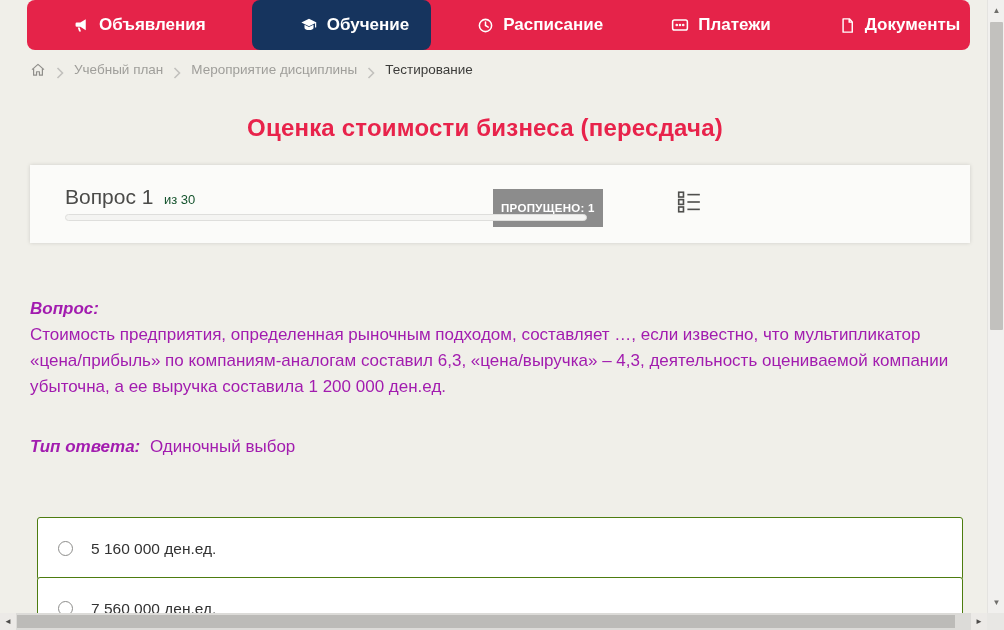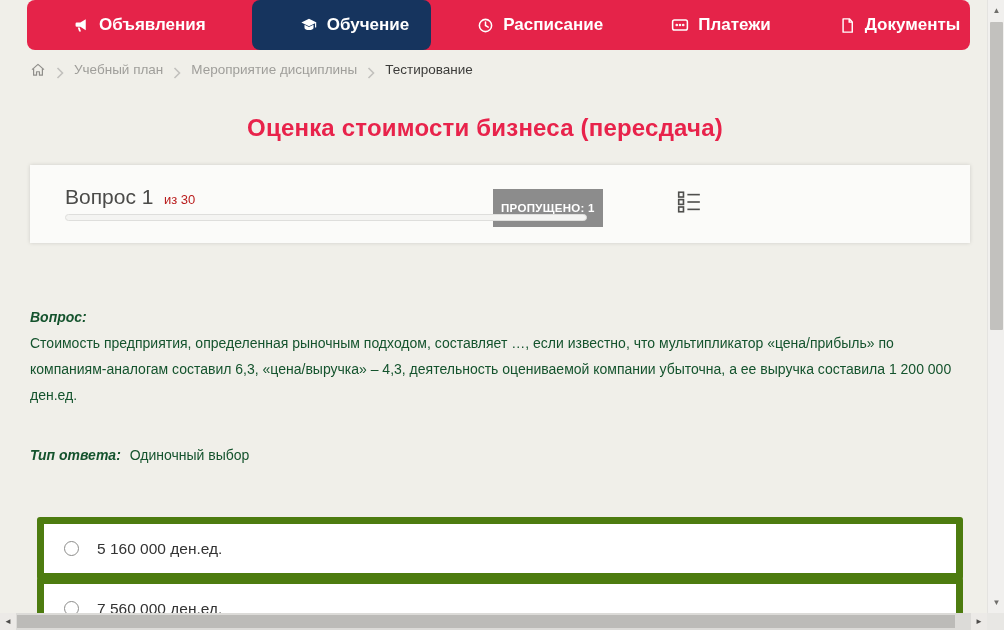--- a/index.html
+++ b/index.html
@@ -43,21 +43,21 @@
     font-size:24px; font-weight:bold; color:#e8234b; letter-spacing:.2px;
   }
 
   
   .qcard {
     position:absolute; left:30px; top:165px; width:940px; height:78px;
     background:#fbfbf9; box-shadow:0 0 4px rgba(0,0,0,.14);
   }
   .qcard-left { position:absolute; left:35px; top:20px; }
   .q-num { font-size:21px; color:#4b4b49; }
-  .q-of  { font-size:13px; color:#b91c1c; margin-left:6px; }
+  .q-of  { font-size:13px; color:#14532d; margin-left:6px; }
   .skip-badge {
     position:absolute; left:463px; top:24px;
     background:#8c8c8c; color:#fff; font-size:11.5px; font-weight:bold;
     padding:13px 8px; border-radius:0; letter-spacing:.3px; white-space:nowrap;
   }
   .progress-track {
     position:absolute; left:35px; top:49px; width:522px; height:7px;
     background:#f4f4f2; border:1px solid #dededc; border-radius:5px;
   }
   .qlist-btn {
@@ -68,31 +68,31 @@
   .timer {
     position:absolute; right:22px; top:16px;
     font-family:"DejaVu Sans", sans-serif; font-weight:200;
     display:flex; align-items:baseline;
   }
   .timer-main { font-size:34px; color:#55524e; letter-spacing:1px; }
   .timer-sec  { font-size:25px; color:#a3a09b; }
 
   
   .qbody {
-    position:absolute; left:30px; top:304px; width:940px;
-    font-size:14px; line-height:26px; color:#14532d;
+    position:absolute; left:30px; top:296px; width:940px;
+    font-size:17px; line-height:26px; color:#a21caf;
   }
   .q-label { font-weight:bold; font-style:italic; }
   .answer-type-row { margin-top:34px; }
   .answer-type-value { margin-left:5px; }
 
   
   .option {
     position:absolute; left:37px; width:926px; height:63px;
-    background:#fff; border:7px solid #4d7c0f; border-radius:3px;
+    background:#fff; border:1px solid #4d7c0f; border-radius:3px;
     display:flex; align-items:center; gap:18px; padding:0 20px;
     cursor:pointer;
   }
   .option-1 { top:517px; }
   .option-2 { top:577px; }
   .radio {
     width:15px; height:15px; border:1px solid #8d8d8b; border-radius:50%;
     background:#fff; flex:0 0 auto;
   }
   .option-label { font-size:15.5px; color:#333; }

